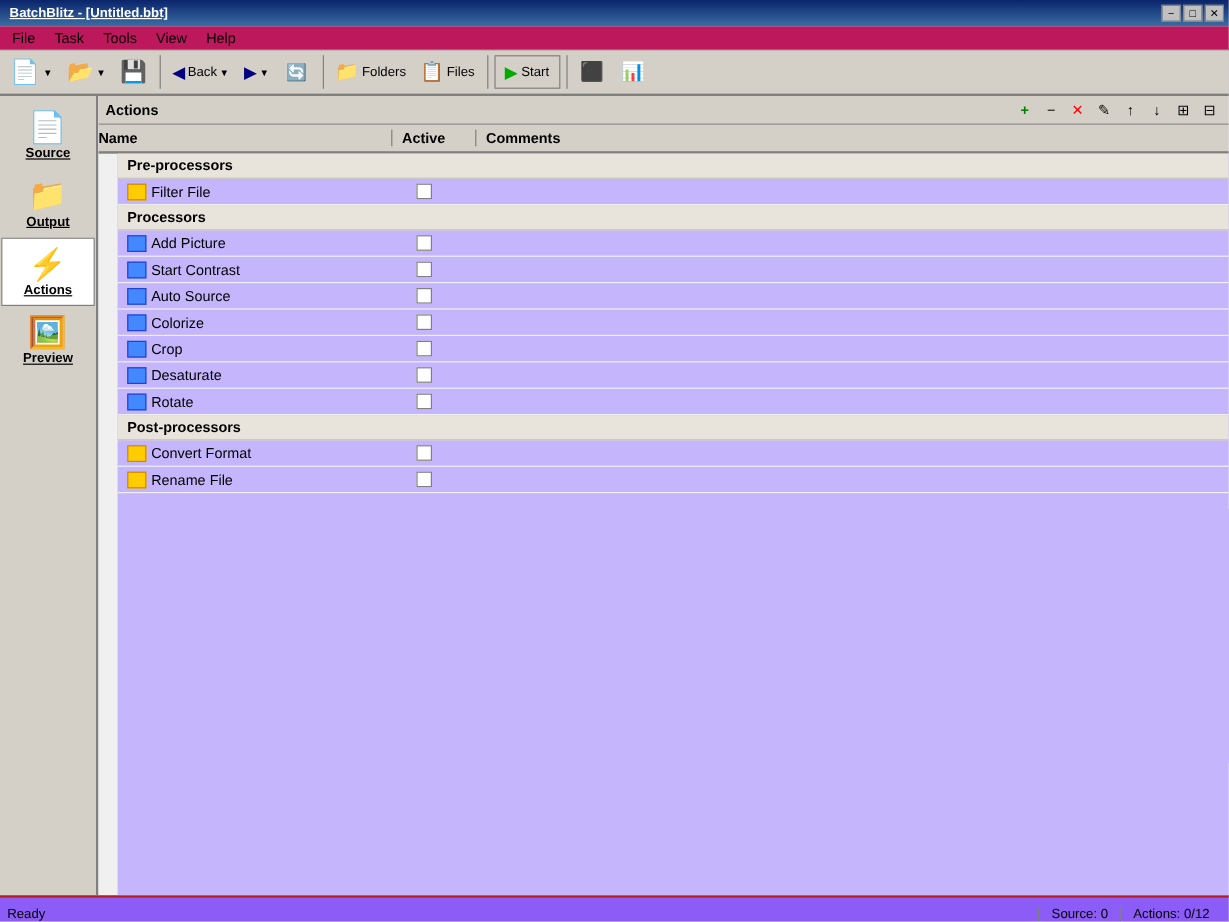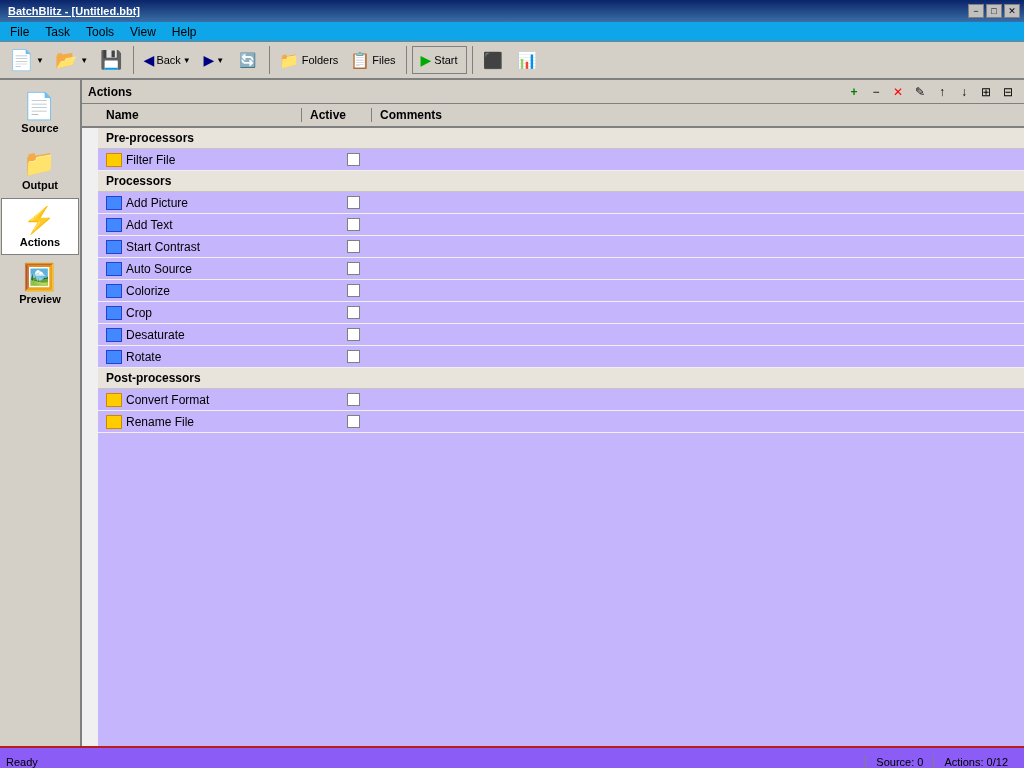--- a/index.html
+++ b/index.html
@@ -20,21 +20,21 @@
     #title-bar .win-buttons { display: flex; gap: 2px; }
     .win-btn {
       width: 16px; height: 14px; background: #c0c0c0; border: 1px solid #808080;
       display: flex; align-items: center; justify-content: center; font-size: 9px;
       cursor: pointer; color: #000;
     }
     .win-btn.close { background: #c0c0c0; }
 
     
     #menu-bar {
-      background: #0ea5e9;
+      background: #be185d;
       height: 20px;
       display: flex;
       align-items: center;
       border-bottom: 1px solid #808080;
       padding: 0 2px;
     }
     .menu-item {
       padding: 2px 8px;
       cursor: pointer;
       font-size: 12px;
@@ -94,21 +94,21 @@
     .sidebar-item {
       width: 78px;
       display: flex;
       flex-direction: column;
       align-items: center;
       padding: 6px 4px;
       cursor: pointer;
       border: 1px solid transparent;
     }
     .sidebar-item.active { background: #ffffff; border: 1px solid #808080; }
-    .sidebar-label { font-size: 11px; font-weight: bold; text-align: center; }
+    .sidebar-label { font-size: 11px; font-weight: bold; text-align: center; text-decoration: underline; }
 
     
     #content { flex: 1; background: #f0f0f0; display: flex; flex-direction: column; overflow: hidden; }
 
     
     #panel-header {
       background: #d4d0c8;
       height: 24px;
       display: flex;
       align-items: center;
@@ -127,21 +127,21 @@
     }
 
     
     #table-header {
       display: flex;
       background: #d4d0c8;
       border-bottom: 2px solid #808080;
       height: 24px;
       align-items: center;
     }
-    .th-name { width: 220px; padding-left: 24px; font-weight: bold; font-size: 12px; border-right: 1px solid #808080; }
+    .th-name { width: 245px; padding-left: 0; font-weight: bold; font-size: 12px; border-right: 1px solid #808080; }
     .th-active { width: 70px; padding-left: 8px; font-weight: bold; font-size: 12px; border-right: 1px solid #808080; }
     .th-comments { flex: 1; padding-left: 8px; font-weight: bold; font-size: 12px; }
 
     
     #table-body { flex: 1; background: #c4b5fd; overflow-y: auto; margin-left: 16px; }
 
     .section-header {
       background: #e8e4dc;
       padding: 3px 8px;
       font-size: 12px;
@@ -336,30 +336,20 @@
         <div class="action-name">
           <span class="action-icon icon-blue" style="background:#4488ff; border:1px solid #2244cc; width:16px; height:14px; display:inline-block;"></span>
           <span>Add Picture</span>
         </div>
         <div class="action-active">
           <span class="action-checkbox"></span>
         </div>
         <div class="action-comments"></div>
       </div>
 
-      <div class="action-row">
-        <div class="action-name">
-          <span class="action-icon icon-blue" style="background:#4488ff; border:1px solid #2244cc; width:16px; height:14px; display:inline-block;"></span>
-          <span>Add Text</span>
-        </div>
-        <div class="action-active">
-          <span class="action-checkbox"></span>
-        </div>
-        <div class="action-comments"></div>
-      </div>
 
       <div class="action-row">
         <div class="action-name">
           <span class="action-icon icon-blue" style="background:#4488ff; border:1px solid #2244cc; width:16px; height:14px; display:inline-block;"></span>
           <span>Start Contrast</span>
         </div>
         <div class="action-active">
           <span class="action-checkbox"></span>
         </div>
         <div class="action-comments"></div>

